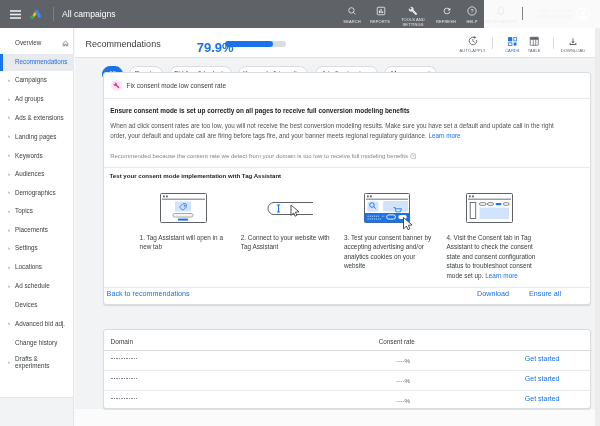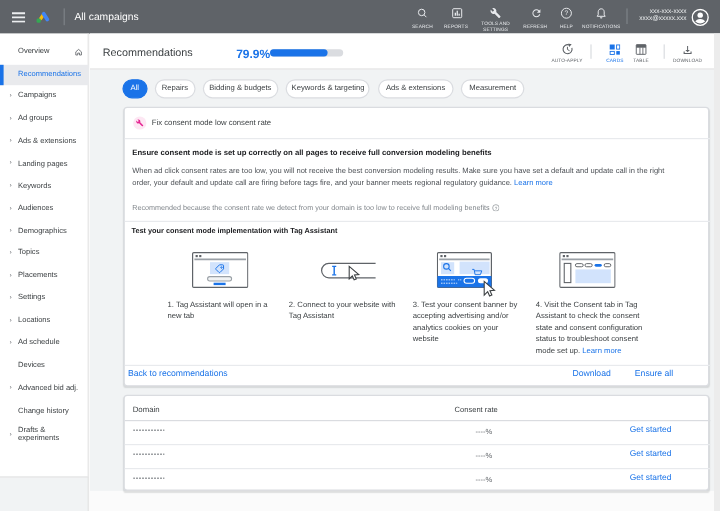--- a/index.html
+++ b/index.html
@@ -1,19 +1,19 @@
 <!DOCTYPE html>
 <html><head><meta charset="utf-8">
 <style>
 *{margin:0;padding:0;box-sizing:border-box}
 html,body{width:600px;height:426px;font-family:"Liberation Sans",sans-serif;background:#fafafa;overflow:hidden}
 .abs{position:absolute}
 #stage{position:relative;width:600px;height:426px}
 
-#topbar{position:absolute;left:0;top:0;width:600px;height:28px;background:#5f6368}
+#topbar{position:absolute;left:0;top:0;width:484px;height:28px;background:#5f6368}
 .tblabel{position:absolute;color:#e8eaed;font-size:4px;letter-spacing:.1px;text-align:center;transform-origin:center top;white-space:nowrap}
 
 #sidebar{position:absolute;left:0;top:28px;width:74px;height:369px;background:#fff;border-right:1px solid #e4e4e4}
 #sidebelow{position:absolute;left:0;top:397px;width:74px;height:29px;background:#f1f3f4;border-right:1px solid #e4e4e4;border-top:1px solid #e4e4e4}
 .sitem{position:absolute;left:0;width:74px;font-size:6.3px;color:#3c4043;white-space:nowrap}
 .sitem .tx{position:absolute;left:15px;top:0}
 .sitem .ar{position:absolute;left:8px;top:.4px;color:#5f6368;font-size:5.5px}
 
 #content{position:absolute;left:75px;top:28px;width:525px;height:398px;background:#f1f3f4}
 #chdr{position:absolute;left:0;top:0;width:525px;height:30px;background:#fff;border-bottom:1px solid #e2e2e2}
@@ -152,21 +152,21 @@
     <div class="sitem" style="top:326.7px;line-height:7.6px">
         <span class="ar" style="top:4px">›</span>
         <span class="tx">Drafts &amp;<br>experiments</span>
       </div>
   </div>
   <div id="sidebelow"></div>
   <div id="content">
     <div id="belowcontent"></div>
     <div id="chdr">
       <div class="abs" style="left:10.6px;top:10.6px;font-size:9px;color:#3c4043">Recommendations</div>
-      <div class="abs" style="left:121.8px;top:11.5px;font-size:10px;color:#1a73e8;font-weight:bold">79.9%</div>
+      <div class="abs" style="left:121.8px;top:11.5px;font-size:13px;color:#1a73e8;font-weight:bold">79.9%</div>
       <div class="abs" style="left:150px;top:13px;width:61px;height:6px;border-radius:3px;background:#dadce0"></div>
       <div class="abs" style="left:150px;top:13px;width:47.5px;height:6px;border-radius:3px;background:#1a73e8"></div>
       <svg class="abs" style="left:392.5px;top:8px" width="10" height="10" viewBox="0 0 24 24">
           <path fill="none" stroke="#5f6368" stroke-width="2.2" d="M14.5 3.35 A9 9 0 1 0 20.6 9.5"></path>
           <path fill="#5f6368" d="M13.2 0.5 L20.2 2.3 15.1 7.4 Z"></path>
           <path fill="none" stroke="#5f6368" stroke-width="2" d="M11.7 7.2 V12.6 L15.9 15"></path>
         </svg>
       <div class="tblabel" style="left:382.5px;top:20px;width:30px;color:#5f6368">AUTO-APPLY</div>
       <div class="abs" style="left:416.5px;top:9px;width:1px;height:12px;background:#dadce0"></div>
       <svg class="abs" style="left:431.7px;top:8.3px" width="10.5" height="10.5" viewBox="0 0 24 24">
@@ -191,21 +191,21 @@
       <div class="tblabel" style="left:478px;top:20px;width:40px;color:#5f6368">DOWNLOAD</div>
     </div>
     <div class="chip" style="left:26.5px;width:21.5px;background:#1a73e8;border-color:#1a73e8;color:#fff">All</div>
     <div class="chip" style="left:53.5px;width:34.5px">Repairs</div>
     <div class="chip" style="left:94px;width:62.5px">Bidding &amp; budgets</div>
     <div class="chip" style="left:163.4px;width:70px">Keywords &amp; targeting</div>
     <div class="chip" style="left:240.1px;width:62.5px">Ads &amp; extensions</div>
     <div class="chip" style="left:309.1px;width:53px">Measurement</div>
     <div id="scrollbar"></div>
 
-    <div class="card" id="card1" style="left:28px;top:61px;width:488px;height:233px">
+    <div class="card" id="card1" style="left:28px;top:44px;width:488px;height:233px">
       <div class="abs" style="left:7px;top:7px;width:11.4px;height:11.4px;border-radius:50%;background:#fde7f3"></div>
       <svg class="abs" style="left:9.2px;top:9.2px" width="7" height="7" viewBox="0 0 24 24">
           <path fill="#e52592" d="M21.6 18.2 L13.2 9.8 c.8-2.1.4-4.6-1.3-6.3 C10.1 1.7 7.4 1.3 5.3 2.3 l3.8 3.8 L6.3 8.9 2.4 5.1 c-1 2.1-.6 4.8 1.2 6.6 1.7 1.7 4.2 2.1 6.3 1.3 l8.4 8.4 c.4.4 1 .4 1.4 0 l1.9-1.9 c.4-.4.4-1 0-1.3 Z"></path>
         </svg>
       <div class="abs" style="left:22.5px;top:9.3px;font-size:6.45px;color:#3c4043">Fix consent mode low consent rate</div>
       <div class="abs" style="left:0;top:25px;width:488px;height:1px;background:#e8eaed"></div>
       <div class="abs" style="left:6.2px;top:34.2px;font-size:6.45px;font-weight:bold;color:#202124">Ensure consent mode is set up correctly on all pages to receive full conversion modeling benefits</div>
       <div class="abs" style="left:6.2px;top:48.3px;font-size:6.3px;line-height:9.9px;color:#4d5156">When ad click consent rates are too low, you will not receive the best conversion modeling results. Make sure you have set a default and update call in the right<br>order, your default and update call are firing before tags fire, and your banner meets regional regulatory guidance. <span class="blue">Learn more</span></div>
       <div class="abs" style="left:6.2px;top:79.8px;font-size:6px;color:#80868b">Recommended because the consent rate we detect from your domain is too low to receive full modeling benefits
         <svg style="vertical-align:-1.5px" width="6.5" height="6.5" viewBox="0 0 24 24">

